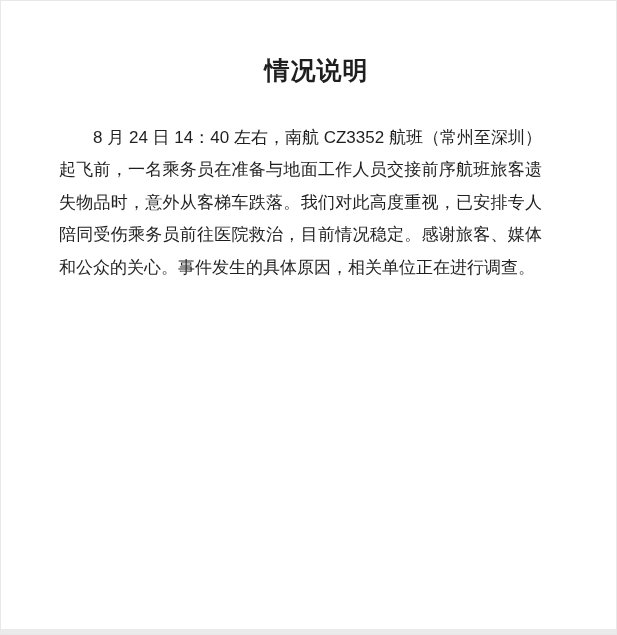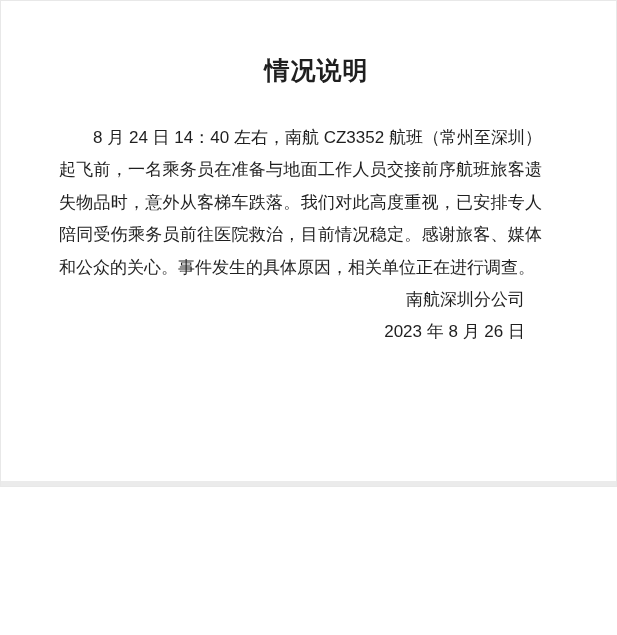--- a/index.html
+++ b/index.html
@@ -9,21 +9,21 @@
     --text: #1f1f1f;
   }
   html, body {
     margin: 0;
     padding: 0;
     background: #ffffff;
   }
   .page {
     position: relative;
     width: 617px;
-    height: 487px;
+    height: 635px;
     box-sizing: border-box;
     background: var(--background);
     border: 1px solid var(--border);
     overflow: hidden;
     font-family: "Liberation Sans", "DejaVu Sans", sans-serif;
     color: var(--text);
   }
   .doc-title {
     margin: 54px 74px 0 90px;
     font-size: 25px;
@@ -57,19 +57,15 @@
   }
 </style>
 </head>
 <body>
 
 <div class="page">
   <h1 class="doc-title">情况说明</h1>
 
   <p class="doc-body">8 月 24 日 14：40 左右，南航 CZ3352 航班（常州至深圳）起飞前，一名乘务员在准备与地面工作人员交接前序航班旅客遗失物品时，意外从客梯车跌落。我们对此高度重视，已安排专人陪同受伤乘务员前往医院救治，目前情况稳定。感谢旅客、媒体和公众的关心。事件发生的具体原因，相关单位正在进行调查。</p>
 
-  <div class="sig-block">
-    <div>南航深圳分公司</div>
-    <div>2023 年 8 月 26 日</div>
-  </div>
 
   <div class="bottom-strip"></div>
 </div>
 
 </body></html>

